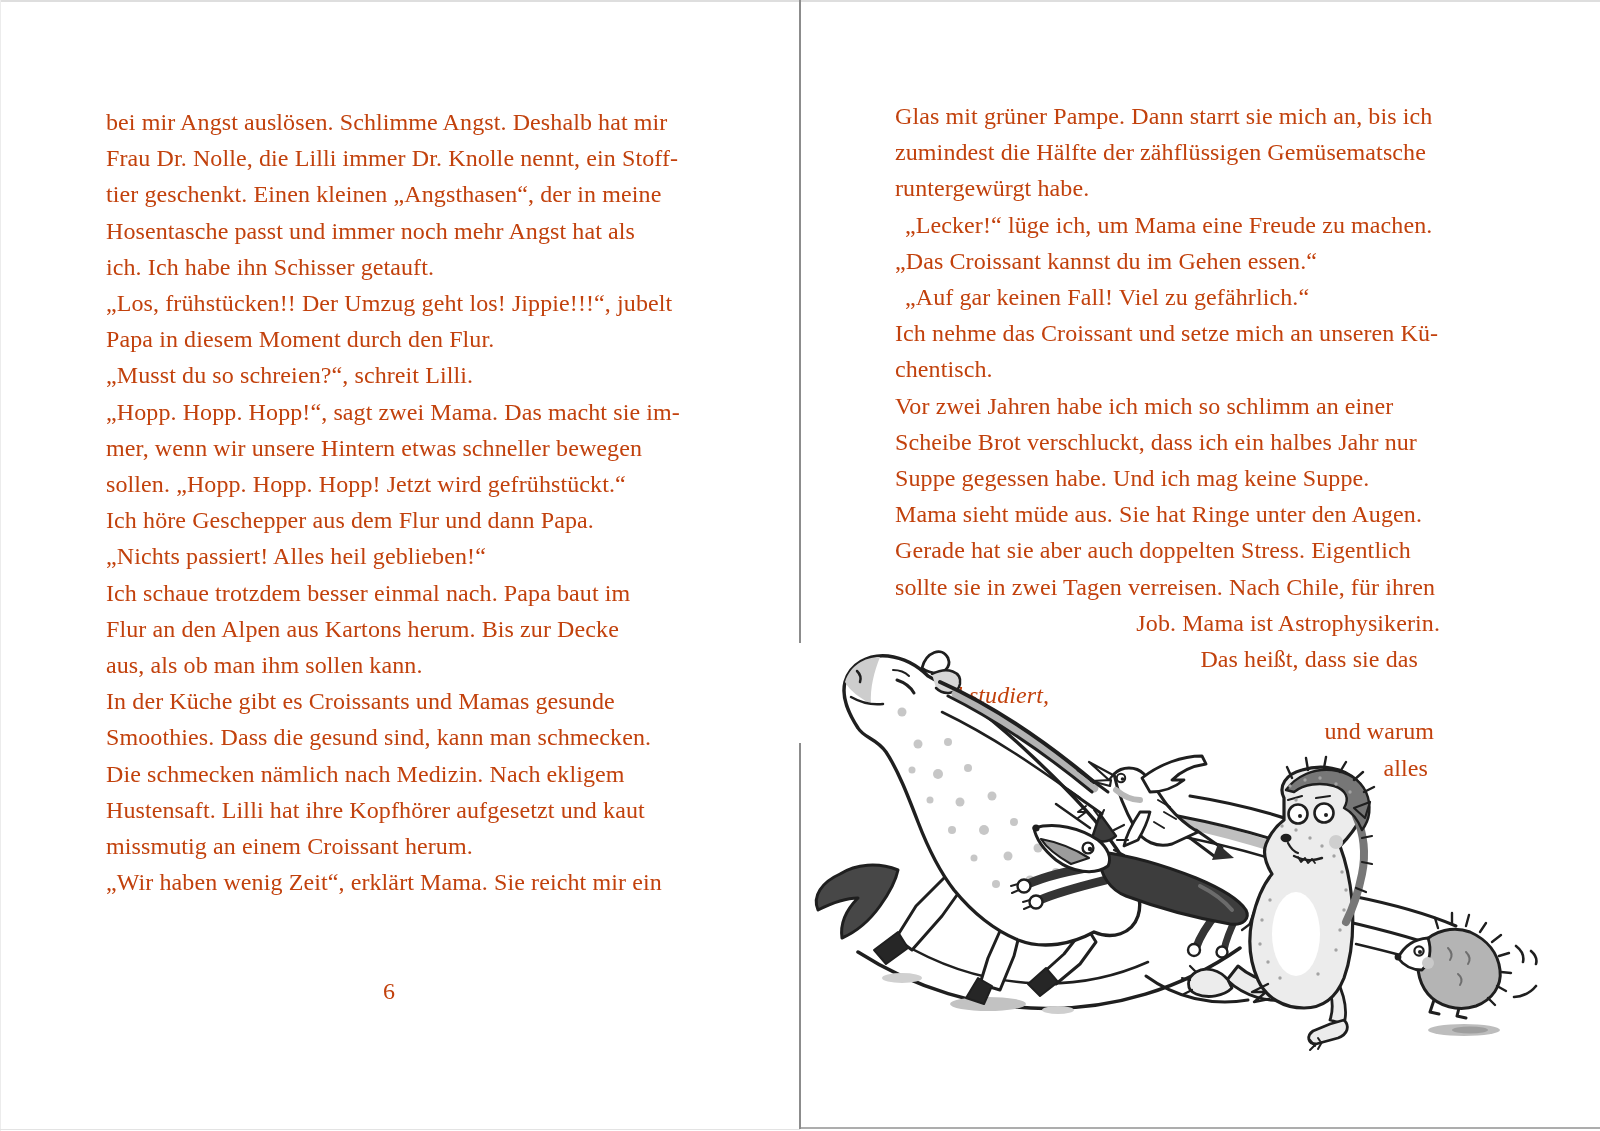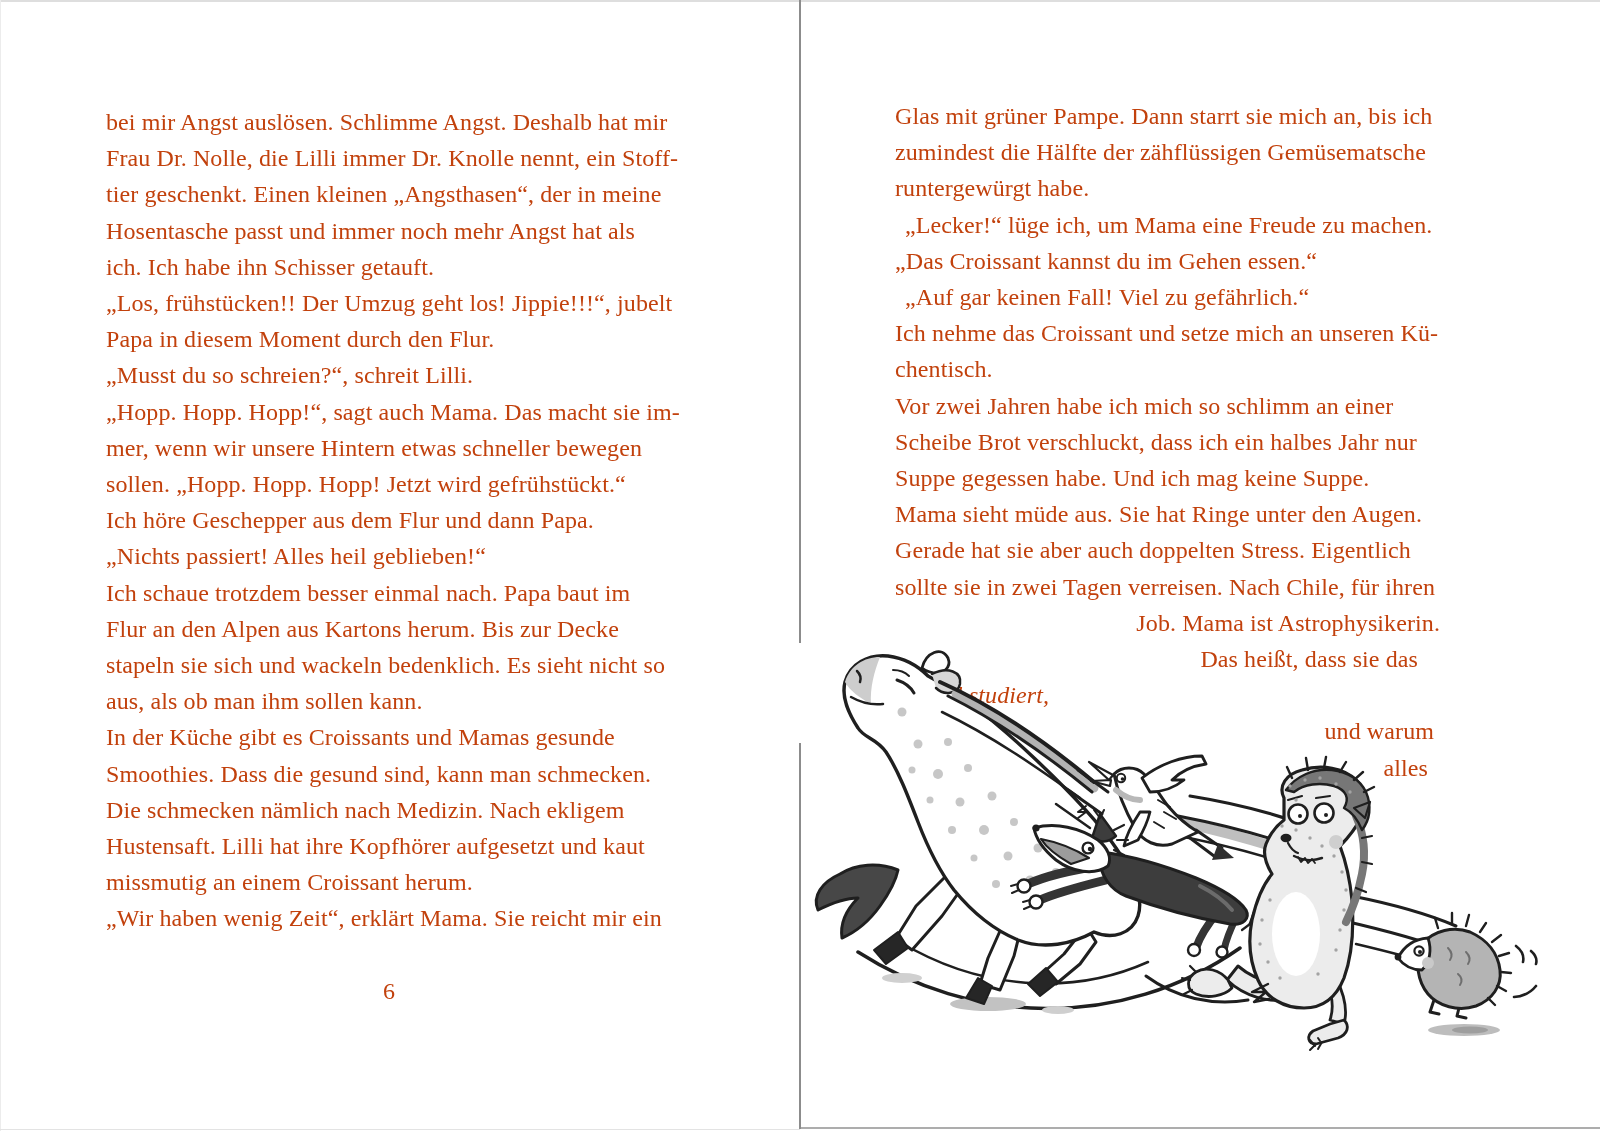--- a/index.html
+++ b/index.html
@@ -43,28 +43,27 @@
 
   <div class="textcol textcol-left">
       <div class="line">bei mir Angst auslösen. Schlimme Angst. Deshalb hat mir</div>
       <div class="line">Frau Dr. Nolle, die Lilli immer Dr. Knolle nennt, ein Stoff-</div>
       <div class="line">tier geschenkt. Einen kleinen „Angsthasen“, der in meine</div>
       <div class="line">Hosentasche passt und immer noch mehr Angst hat als</div>
       <div class="line">ich. Ich habe ihn Schisser getauft.</div>
       <div class="line">„Los, frühstücken!! Der Umzug geht los! Jippie!!!“, jubelt</div>
       <div class="line">Papa in diesem Moment durch den Flur.</div>
       <div class="line">„Musst du so schreien?“, schreit Lilli.</div>
-      <div class="line">„Hopp. Hopp. Hopp!“, sagt auch Mama. Das macht sie im-</div>
+      <div class="line">„Hopp. Hopp. Hopp!“, sagt zwei Mama. Das macht sie im-</div>
       <div class="line">mer, wenn wir unsere Hintern etwas schneller bewegen</div>
       <div class="line">sollen. „Hopp. Hopp. Hopp! Jetzt wird gefrühstückt.“</div>
       <div class="line">Ich höre Geschepper aus dem Flur und dann Papa.</div>
       <div class="line">„Nichts passiert! Alles heil geblieben!“</div>
       <div class="line">Ich schaue trotzdem besser einmal nach. Papa baut im</div>
       <div class="line">Flur an den Alpen aus Kartons herum. Bis zur Decke</div>
-      <div class="line">stapeln sie sich und wackeln bedenklich. Es sieht nicht so</div>
       <div class="line">aus, als ob man ihm sollen kann.</div>
       <div class="line">In der Küche gibt es Croissants und Mamas gesunde</div>
       <div class="line">Smoothies. Dass die gesund sind, kann man schmecken.</div>
       <div class="line">Die schmecken nämlich nach Medizin. Nach ekligem</div>
       <div class="line">Hustensaft. Lilli hat ihre Kopfhörer aufgesetzt und kaut</div>
       <div class="line">missmutig an einem Croissant herum.</div>
       <div class="line">„Wir haben wenig Zeit“, erklärt Mama. Sie reicht mir ein</div>
     </div>
 
   <div class="pageno">6</div>

